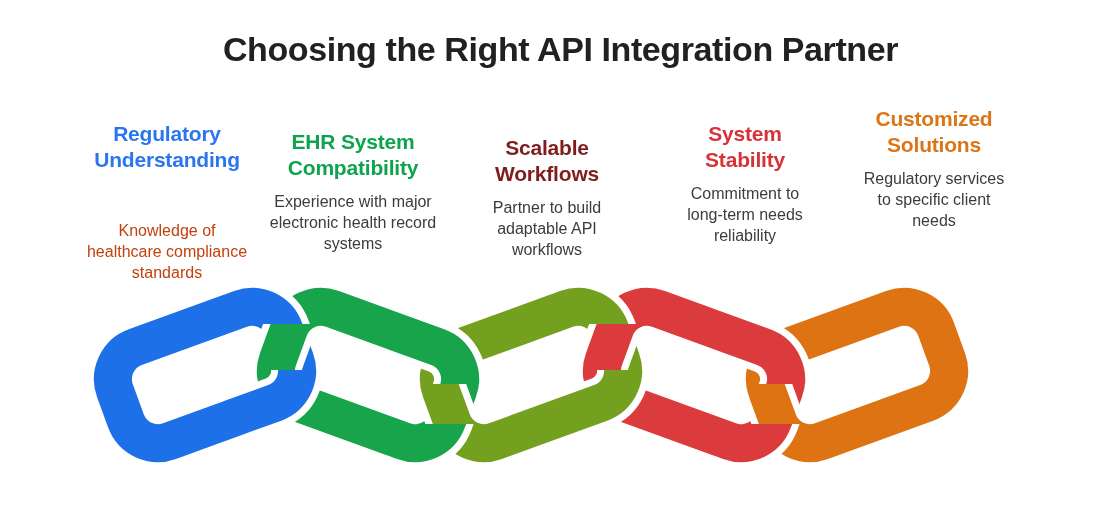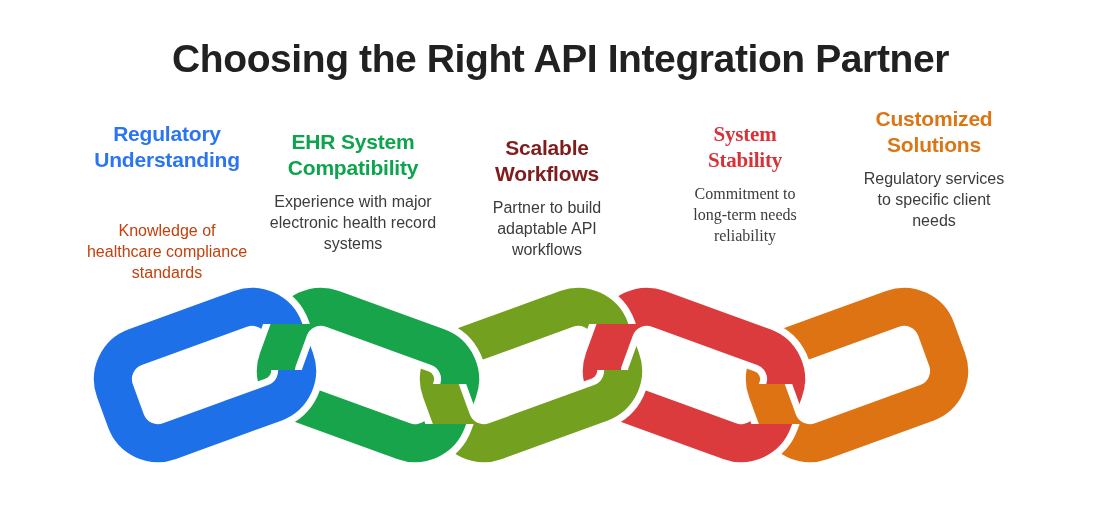--- a/index.html
+++ b/index.html
@@ -3,32 +3,32 @@
 <meta charset="utf-8">
 <style>
   html,body { margin:0; padding:0; }
   body {
     width:1109px; height:513px;
     background:#ffffff;
     font-family:"Liberation Sans", sans-serif;
     position:relative; overflow:hidden;
   }
   .title {
-    position:absolute; left:0; right:0; top:37px;
+    position:absolute; left:0; right:0; top:30px;
     margin:0; text-align:center;
-    font-size:39px; font-weight:700; letter-spacing:-0.4px;padding-left:12px;
+    font-size:34px; font-weight:700; letter-spacing:-0.4px;padding-left:12px;
   }
   .col { position:absolute; width:216px; text-align:center; }
   .col h2 { margin:0; font-size:21px; line-height:26px; font-weight:700; letter-spacing:-0.2px; }
   .col p  { margin:10px 0 0 0; font-size:16px; line-height:21px; }
   .hl,.dl { display:block; }
   .col-1 { left:59px;  top:121px; }
   .col-2 { left:245px; top:129px; }
   .col-3 { left:439px; top:135px; }
-  .col-4 { left:637px; top:121px;font-family:Liberation Serif, serif; }
+  .col-4 { left:637px; top:121px; }
   .col-5 { left:826px; top:106px; }
   .chain { position:absolute; left:0; top:0; width:1109px; height:513px; }
   .casing { fill:none; stroke:#ffffff; stroke-width:52; }
   .band   { fill:none; stroke-width:38; }
 </style>
 </head>
 <body>
 
 <main>
 

